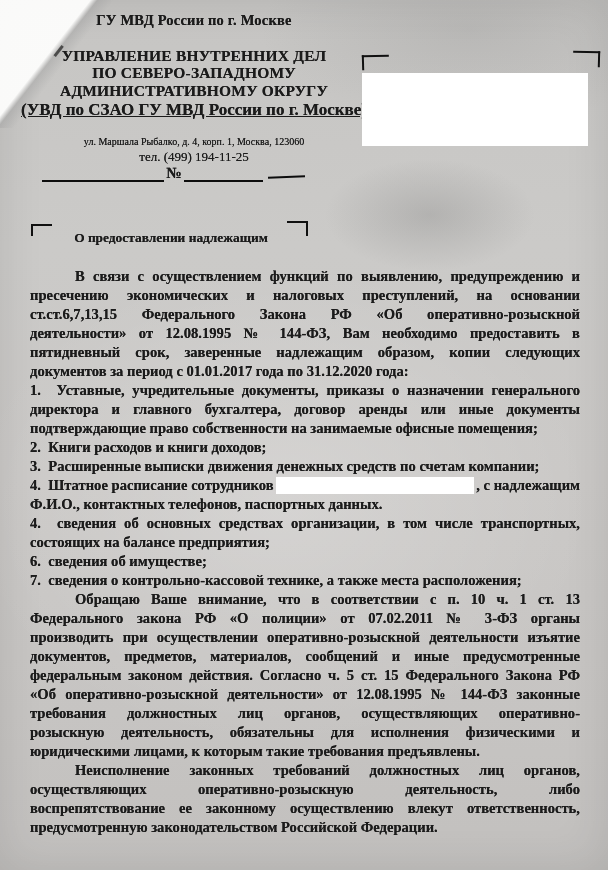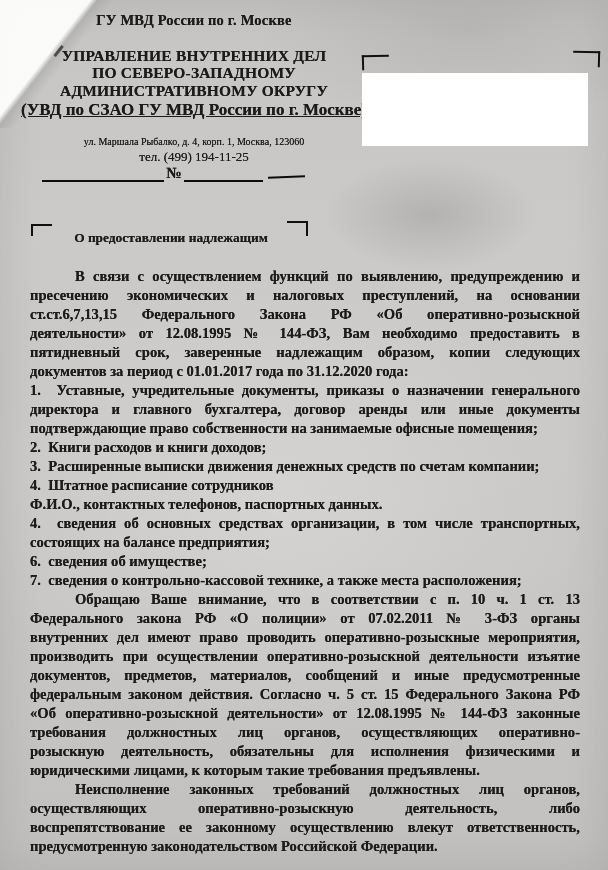--- a/index.html
+++ b/index.html
@@ -54,21 +54,21 @@
   .subj-r{top:221px;left:287px;width:19px;height:13px;border-width:2px;}
   .subject{position:absolute;top:230px;left:60px;width:222px;text-align:center;font-size:13.4px;font-weight:bold;}
 
   
   .body{
     position:absolute;top:267px;left:30px;width:550px;
     font-size:14.6px;font-weight:bold;line-height:19px;
   }
   .line{height:19px;text-align:justify;text-align-last:left;white-space:pre-wrap;overflow:hidden;}
   .line.j{text-align-last:justify;}
-  .line.flexline{display:flex;white-space:pre;flex-direction:column;}
+  .line.flexline{display:flex;white-space:pre;}
   .redaction-inline{flex:1;background:#ffffff;height:17px;align-self:center;margin:0 2px;min-width:60px;}
 </style>
 </head>
 <body>
 
 <div class="page">
   <div class="fold"></div>
   <div class="speck"></div>
 
   <div class="scan">
@@ -112,21 +112,20 @@
           <div class="line">2.  Книги расходов и книги доходов;</div>
           <div class="line">3.  Расширенные выписки движения денежных средств по счетам компании;</div>
           <div class="line flexline"><span>4.  Штатное расписание сотрудников</span><span class="redaction-inline"></span><span>, с надлежащим</span></div>
           <div class="line">Ф.И.О., контактных телефонов, паспортных данных.</div>
           <div class="line j">4.  сведения об основных средствах организации, в том числе транспортных,</div>
           <div class="line">состоящих на балансе предприятия;</div>
           <div class="line">6.  сведения об имуществе;</div>
           <div class="line">7.  сведения о контрольно-кассовой технике, а также места расположения;</div>
           <div class="line j" style="padding-left: 45px;">Обращаю Ваше внимание, что в соответствии с п. 10 ч. 1 ст. 13</div>
           <div class="line j">Федерального закона РФ «О полиции» от 07.02.2011 № 3-ФЗ органы</div>
-          <div class="line j">внутренних дел имеют право проводить оперативно-розыскные мероприятия,</div>
           <div class="line j">производить при осуществлении оперативно-розыскной деятельности изъятие</div>
           <div class="line j">документов, предметов, материалов, сообщений и иные предусмотренные</div>
           <div class="line j">федеральным законом действия. Согласно ч. 5 ст. 15 Федерального Закона РФ</div>
           <div class="line j">«Об оперативно-розыскной деятельности» от 12.08.1995 № 144-ФЗ законные</div>
           <div class="line j">требования должностных лиц органов, осуществляющих оперативно-</div>
           <div class="line j">розыскную деятельность, обязательны для исполнения физическими и</div>
           <div class="line">юридическими лицами, к которым такие требования предъявлены.</div>
           <div class="line j" style="padding-left: 45px;">Неисполнение законных требований должностных лиц органов,</div>
           <div class="line j">осуществляющих оперативно-розыскную деятельность, либо</div>
           <div class="line j">воспрепятствование ее законному осуществлению влекут ответственность,</div>

